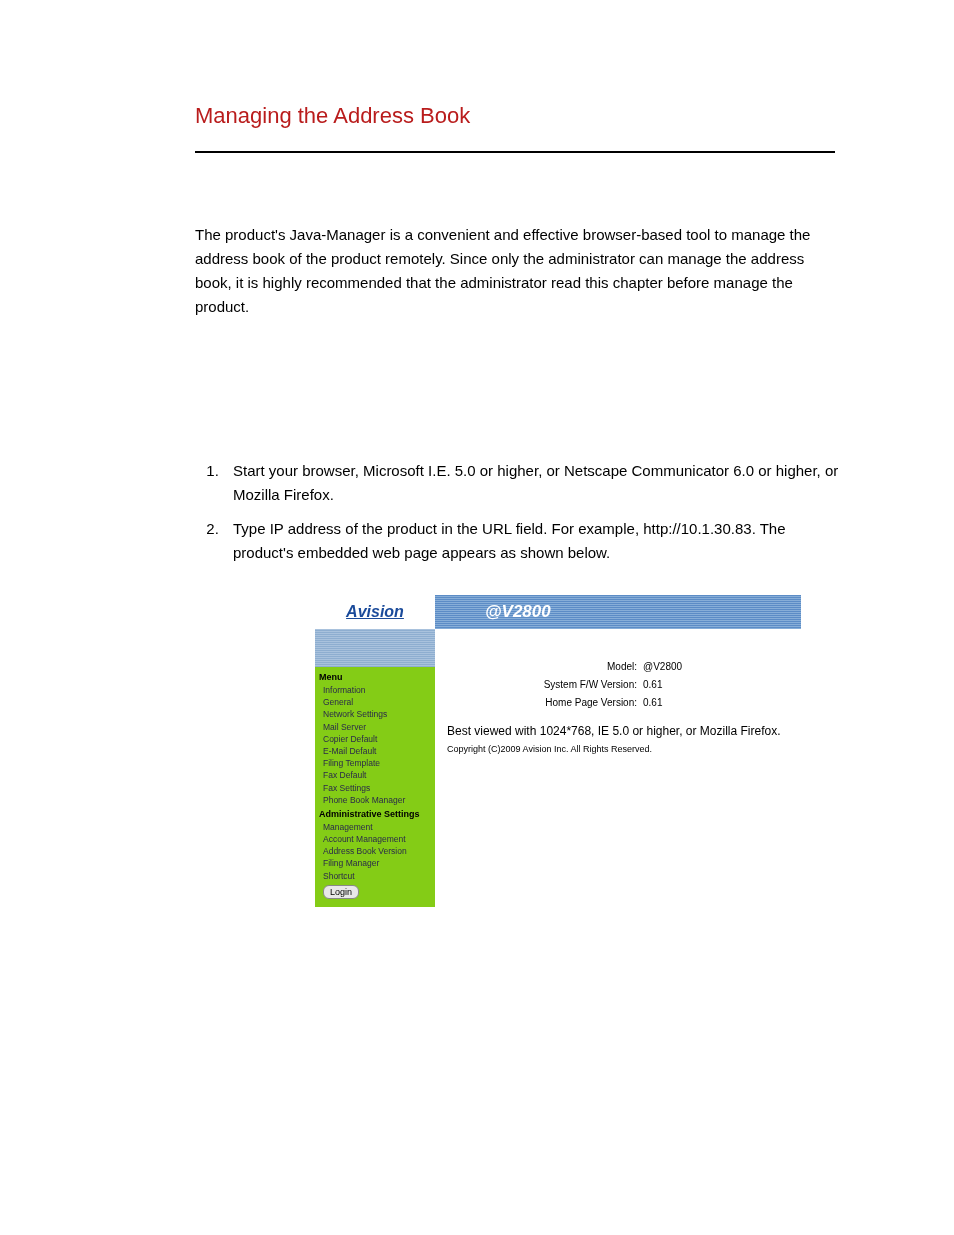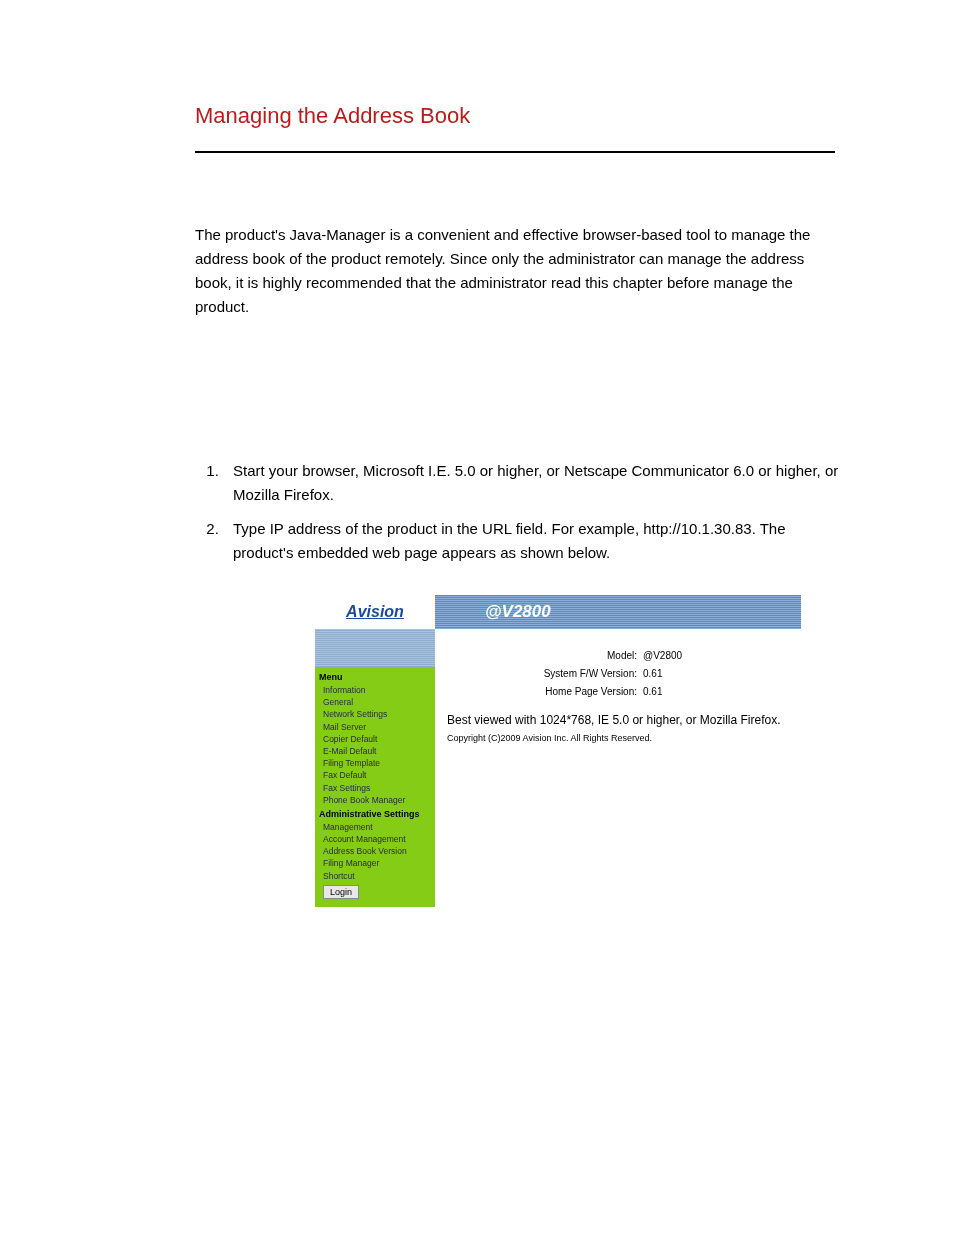--- a/index.html
+++ b/index.html
@@ -122,31 +122,31 @@
     font-size: 8.5px;
     color: #2a2a4a;
     padding: 1px 0 1px 4px;
     line-height: 1.2;
     cursor: pointer;
   }
   .wp-login {
     display: inline-block;
     background: #e8e8e8;
     border: 1px solid #888;
-    border-radius: 0;
+    border-radius: 6px;
     padding: 1px 6px;
     font-size: 9px;
     margin: 3px 0 6px 4px;
     color: #000;
     cursor: pointer;
   }
   .wp-content {
     flex: 1;
     background: #ffffff;
-    padding: 21px 12px 10px 12px;
+    padding: 32px 12px 10px 12px;
     box-sizing: border-box;
   }
   .wp-row {
     display: flex;
     font-size: 10px;
     color: #000;
     margin-bottom: 7px;
   }
   .wp-row-label {
     flex: 0 0 190px;

